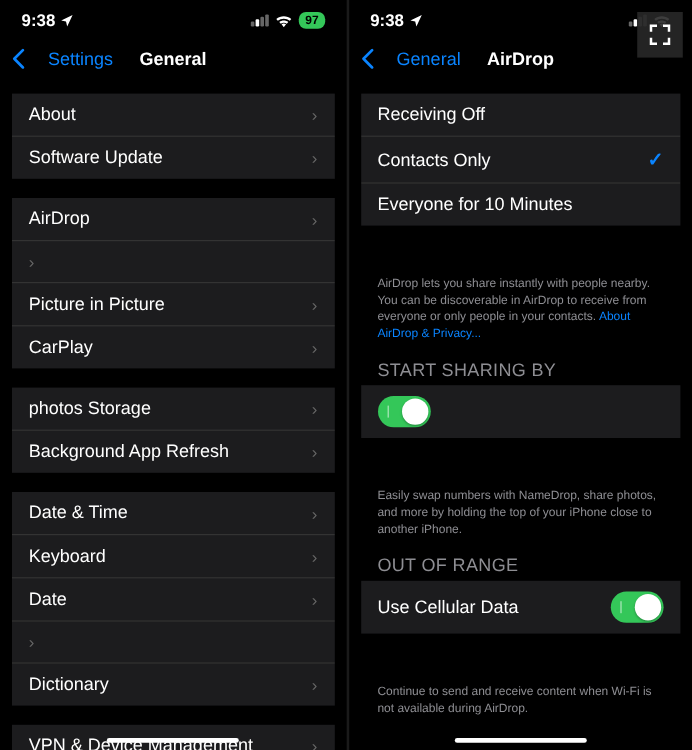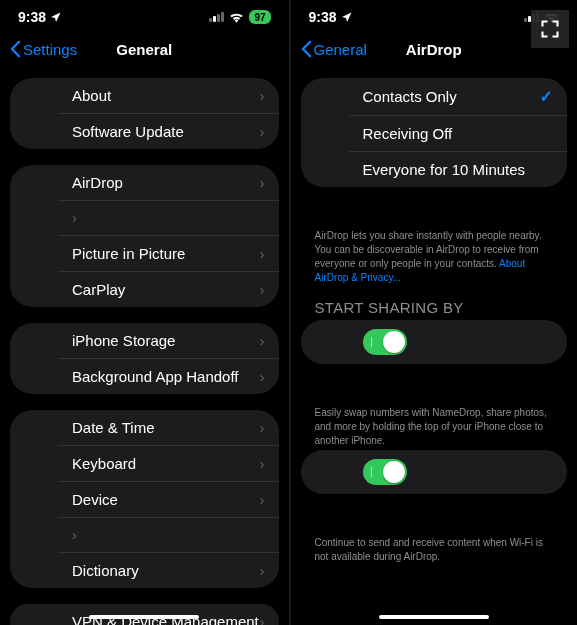--- a/index.html
+++ b/index.html
@@ -54,42 +54,41 @@
       align-items: center;
       height: 38px;
       position: relative;
       padding: 0 10px;
     }
     .back-btn {
       display: flex;
       align-items: center;
       color: #0a84ff;
       font-size: 15px;
-      gap: 2px;
+      gap: 19px;
       cursor: pointer;
     }
     .nav-title {
       position: absolute;
       left: 50%;
       transform: translateX(-50%);
       font-size: 15px;
       font-weight: 600;
       color: #fff;
     }
     .content {
       flex: 1;
       overflow-y: hidden;
       padding: 0 10px;
     }
     .group {
       background: #1c1c1e;
-      border-radius: 22px;
+      border-radius: 0;
       margin-top: 16px;
       overflow: hidden;
-      padding-left: 48px;
     }
     .group:first-child { margin-top: 10px; }
     .row {
       display: flex;
       align-items: center;
       justify-content: space-between;
       padding: 9px 14px;
       min-height: 32px;
       border-bottom: 0.5px solid #333;
       cursor: pointer;
@@ -233,40 +232,40 @@
           <span class="chevron">›</span>
         </div>
       <div class="row">
           <span class="row-label">CarPlay</span>
           <span class="chevron">›</span>
         </div>
     </div>
 
     <div class="group">
       <div class="row">
-          <span class="row-label">iPhone Storage</span>
-          <span class="chevron">›</span>
-        </div>
-      <div class="row">
-          <span class="row-label">Background App Handoff</span>
+          <span class="row-label">photos Storage</span>
+          <span class="chevron">›</span>
+        </div>
+      <div class="row">
+          <span class="row-label">Background App Refresh</span>
           <span class="chevron">›</span>
         </div>
     </div>
 
     <div class="group">
       <div class="row">
           <span class="row-label">Date &amp; Time</span>
           <span class="chevron">›</span>
         </div>
       <div class="row">
           <span class="row-label">Keyboard</span>
           <span class="chevron">›</span>
         </div>
       <div class="row">
-          <span class="row-label">Device</span>
+          <span class="row-label">Date</span>
           <span class="chevron">›</span>
         </div>
       <div class="row">
           <span class="chevron">›</span>
         </div>
       <div class="row">
           <span class="row-label">Dictionary</span>
           <span class="chevron">›</span>
         </div>
     </div>
@@ -309,47 +308,49 @@
           <path d="M10 2L2 10l8 8"></path>
         </svg>
       <span>General</span>
     </div>
     <div class="nav-title">AirDrop</div>
   </div>
 
   <div class="content">
     <div class="group">
       <div class="row">
+          <span class="row-label">Receiving Off</span>
+        </div>
+      <div class="row">
           <span class="row-label">Contacts Only</span>
           <span class="checkmark">✓</span>
-        </div>
-      <div class="row">
-          <span class="row-label">Receiving Off</span>
         </div>
       <div class="row">
           <span class="row-label">Everyone for 10 Minutes</span>
         </div>
     </div>
     <div class="footer-text">
       <span>AirDrop lets you share instantly with people nearby. You can be discoverable in AirDrop to receive from everyone or only people in your contacts. </span><span class="footer-link">About AirDrop &amp; Privacy...</span>
     </div>
 
     <div class="header-text">START SHARING BY</div>
     <div class="group" style="margin-top:0">
       <div class="row">
         <div class="toggle">
             <div class="toggle-on-mark"></div>
             <div class="toggle-knob"></div>
           </div>
       </div>
     </div>
     <div class="footer-text">Easily swap numbers with NameDrop, share photos, and more by holding the top of your iPhone close to another iPhone.</div>
 
+    <div class="header-text">OUT OF RANGE</div>
     <div class="group" style="margin-top:0">
       <div class="row">
+        <span class="row-label">Use Cellular Data</span>
         <div class="toggle">
             <div class="toggle-on-mark"></div>
             <div class="toggle-knob"></div>
           </div>
       </div>
     </div>
     <div class="footer-text">Continue to send and receive content when Wi-Fi is not available during AirDrop.</div>
   </div>
 
   <div class="home-indicator"></div>

